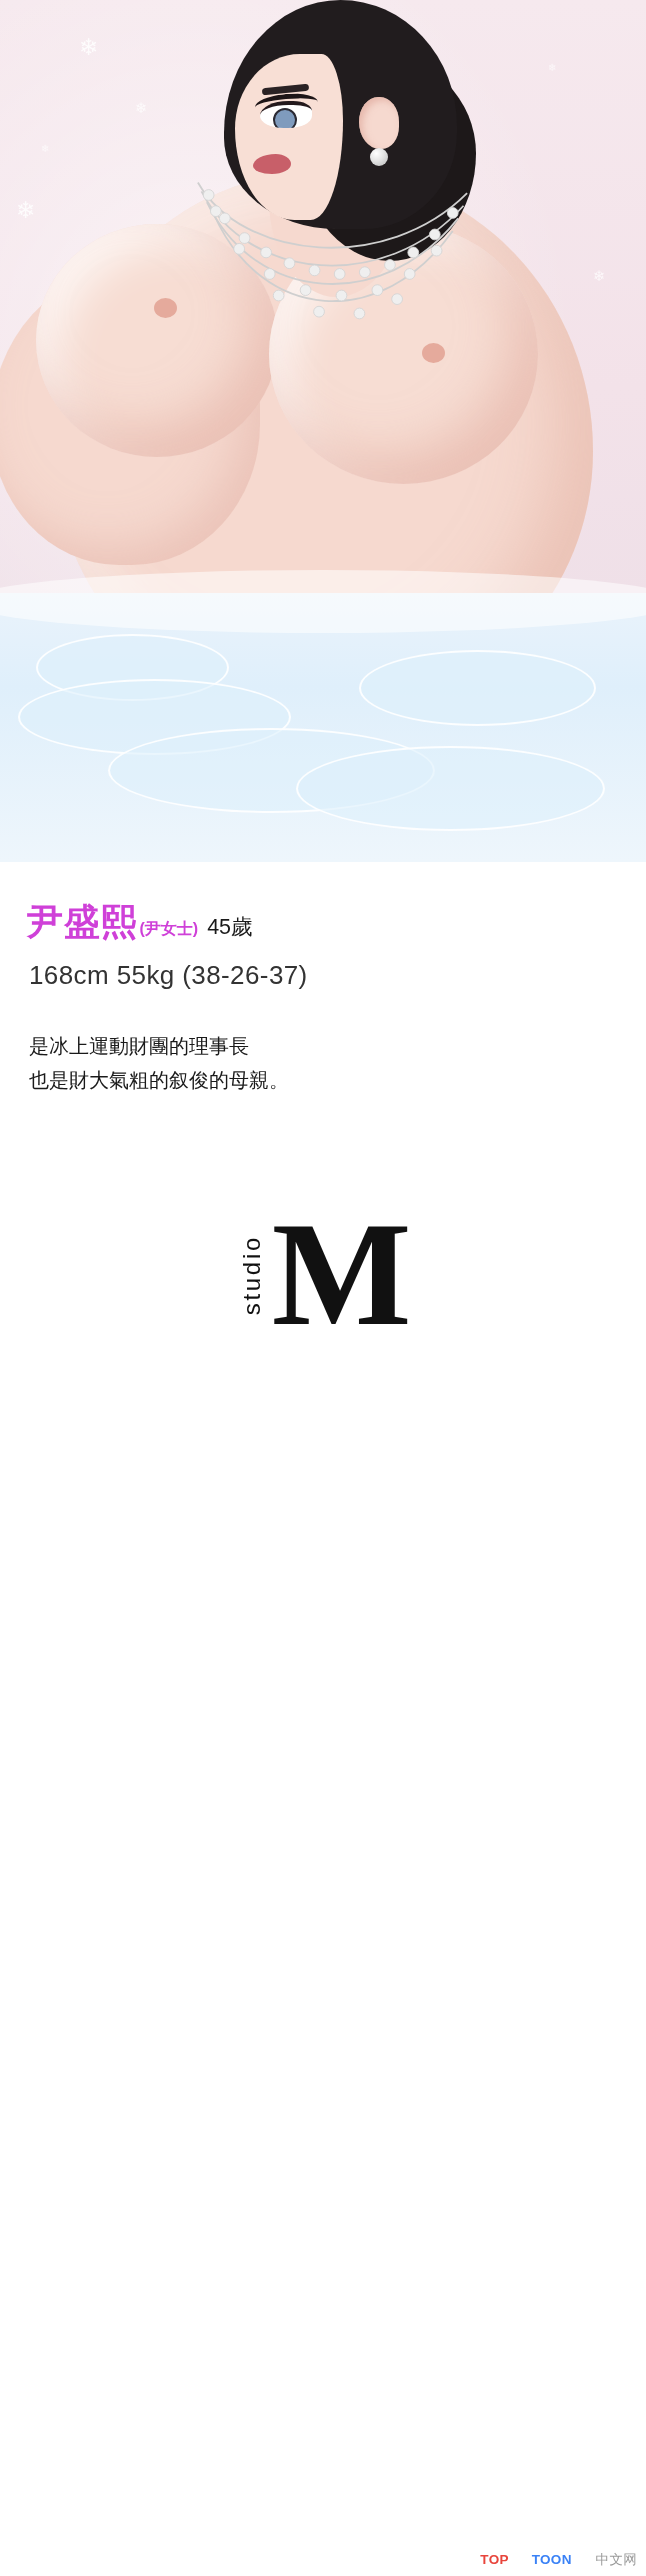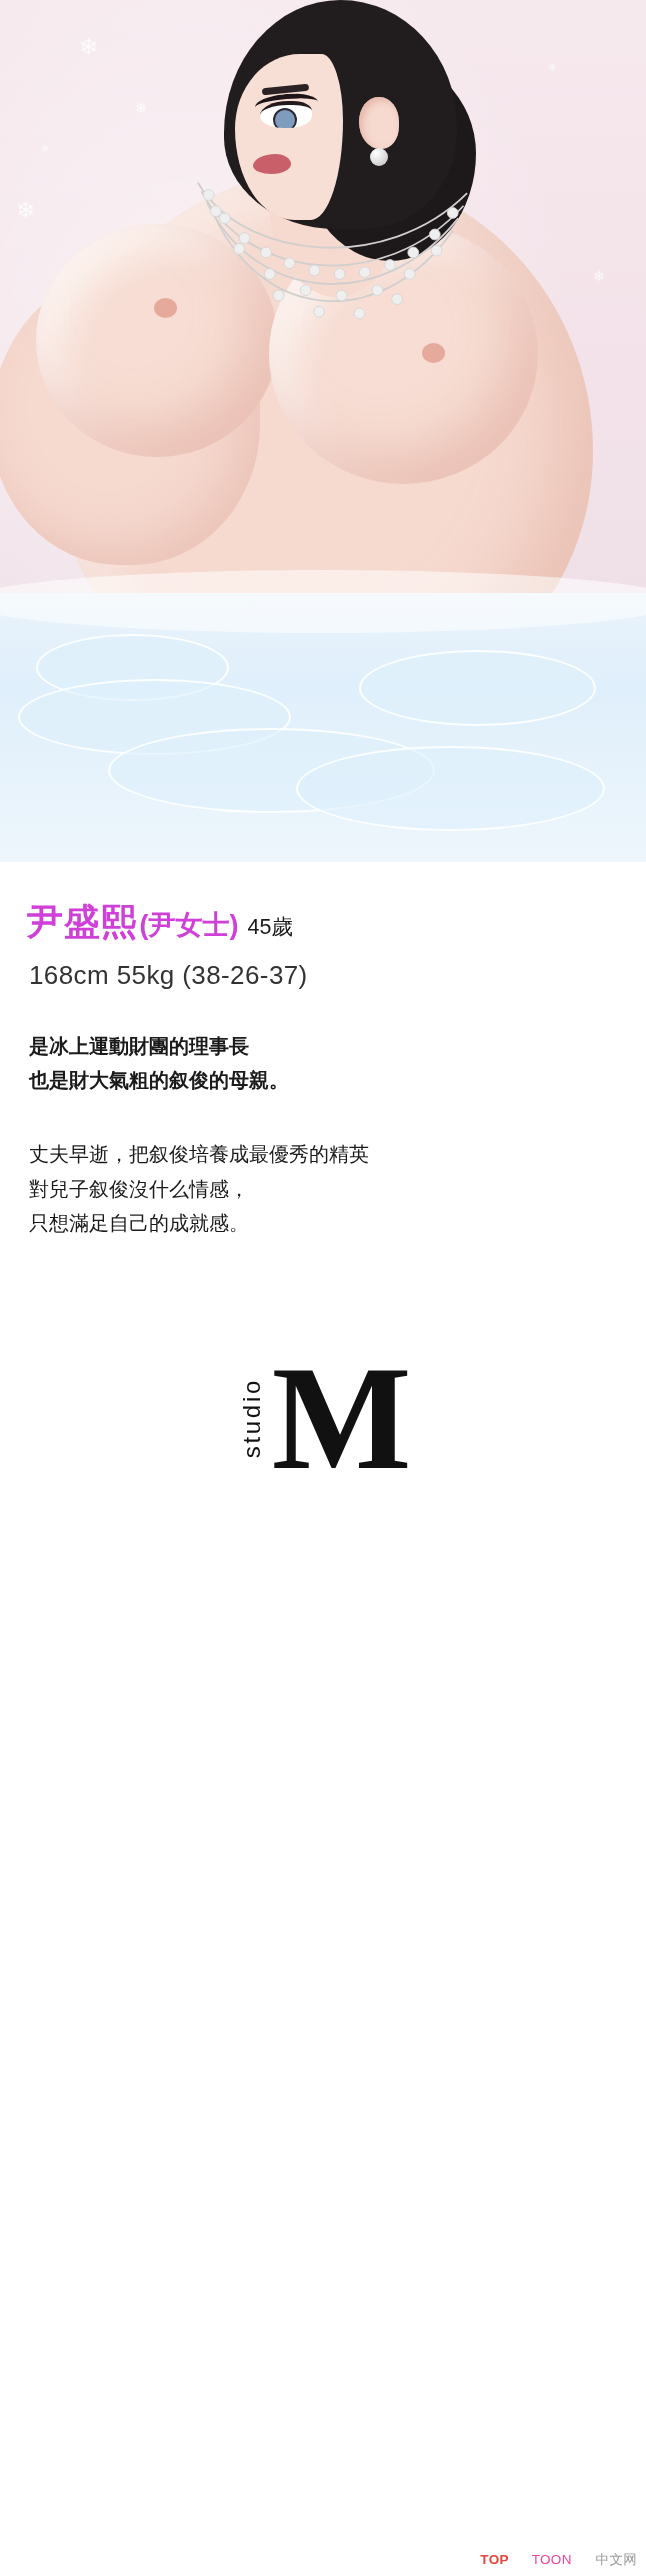--- a/index.html
+++ b/index.html
@@ -239,21 +239,21 @@
     display: flex;
     align-items: baseline;
   }
   .char-name {
     font-size: 36px;
     font-weight: 700;
     color: #cf40d8;
     letter-spacing: 0.9px;
   }
   .char-alias {
-    font-size: 27px;
+    font-size: 16px;
     font-weight: 700;
     color: #cf40d8;
     margin-left: 1.8px;
   }
   .char-age {
     font-size: 21.5px;
     color: #1a1a1a;
     margin-left: 9px;
   }
   .char-stats {
@@ -316,21 +316,21 @@
     position: absolute;
     right: 9px;
     bottom: 7.2px;
     display: flex;
     align-items: center;
     font-size: 13.5px;
     letter-spacing: 0.3px;
     gap: 23px;
   }
   .wm-top { color: #e8453c; font-weight: 700; }
-  .wm-toon { color: #ec4899; font-weight: 400; }
+  .wm-toon { color: #3b82f6; font-weight: 700; }
   .wm-cn { color: #9a9a9a; font-weight: 400; margin-left: 0.9px; }
 </style>
 </head>
 <body>
 
 <div class="page">
 
   <div class="art-panel">
     <div class="wall-shade"></div>
 
@@ -414,25 +414,22 @@
   <div class="content">
 
     <div class="char-name-row">
       <span class="char-name">尹盛熙</span>
       <span class="char-alias">(尹女士)</span>
       <span class="char-age">45歲</span>
     </div>
 
     <div class="char-stats">168cm 55kg (38-26-37)</div>
 
-    <p class="para first" style="white-space:pre-line;font-weight:bold;">是冰上運動財團的理事長
+    <p class="para first" style="white-space:pre-line;">是冰上運動財團的理事長
 也是財大氣粗的叙俊的母親。</p>
-    <p class="para gap" style="white-space:pre-line;">丈夫早逝，把叙俊培養成最優秀的精英
-對兒子叙俊沒什么情感，
-只想滿足自己的成就感。</p>
 
 
     <div class="logo-wrap">
       <div class="logo-inner">
         <span class="logo-studio">studio</span>
         <span class="logo-m">M</span>
       </div>
     </div>
   </div>
 

